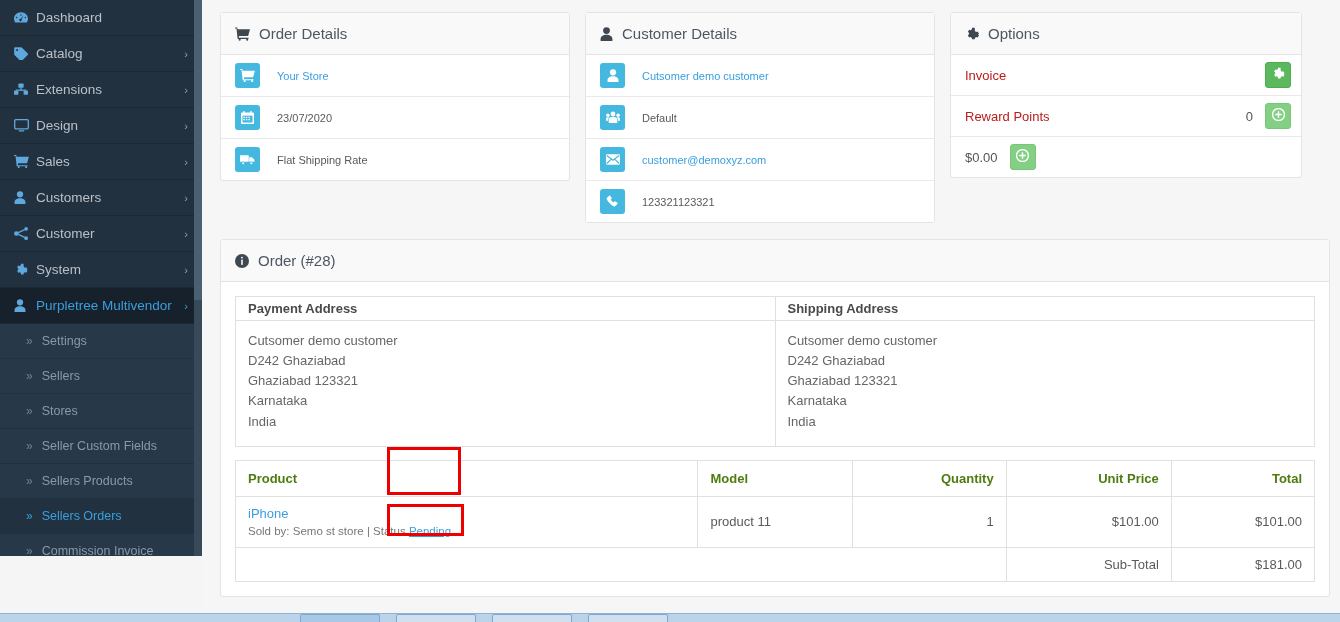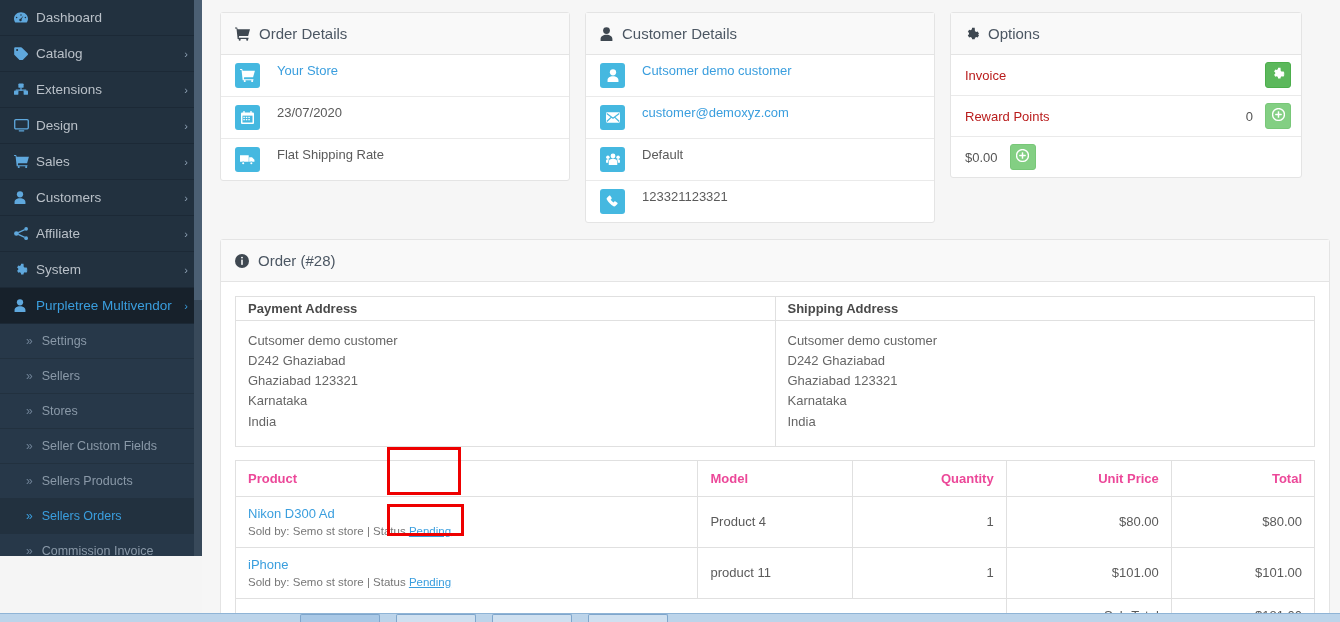--- a/index.html
+++ b/index.html
@@ -96,25 +96,25 @@
     background: #f9f9f9;
     border-bottom: 1px solid #e4e4e4;
     padding: 12px 14px;
     font-size: 15px;
     color: #4c5763;
     display: flex; align-items: center; gap: 9px;
   }
   .panel-head .hico { color: #3f4851; display:flex; }
 
   .lrow {
-    display: flex; align-items: flex-start;
+    display: flex; align-items: center;
     border-top: 1px solid #eaeaea;
     padding: 8px 14px;
     min-height: 35px;
-    font-size: 13px;
+    font-size: 11px;
     color: #555;
   }
   .lrow:first-of-type { border-top: none; }
   .sqico {
     width: 25px; height: 25px;
     background: #45b8e0;
     border-radius: 3px;
     flex: 0 0 25px;
     margin-right: 17px;
     display: flex; align-items: center; justify-content: center;
@@ -178,21 +178,21 @@
 
   table.prod {
     width: 100%;
     border-collapse: collapse;
     border: 1px solid #e0e0e0;
     border-top: none;
     font-size: 13px;
     margin-top: 13px;
   }
   table.prod th {
-    font-weight: bold; color: #ec4899;
+    font-weight: bold; color: #4d7c0f;
     font-size: 13px;
     padding: 10px 12px;
     border: 1px solid #e0e0e0;
     border-top: 1px solid #e0e0e0;
     background: #fff;
     text-align: right;
     white-space: nowrap;
   }
   table.prod th.l { text-align: left; }
   table.prod td {
@@ -305,21 +305,21 @@
         </div>
         <div class="nav-item">
           <span class="ico">
             <svg width="15" height="13" viewBox="0 0 16 14">
               <circle fill="currentColor" cx="13" cy="2" r="2"></circle>
               <circle fill="currentColor" cx="13" cy="12" r="2"></circle>
               <circle fill="currentColor" cx="2.5" cy="7" r="2.5"></circle>
               <path stroke="currentColor" stroke-width="1.4" d="M4.5 6 11.5 2.8M4.5 8l7 3.2"></path>
             </svg>
           </span>
-          <span class="lbl">Affiliate</span>
+          <span class="lbl">Customer</span>
           <span class="caret">›</span>
         </div>
         <div class="nav-item">
           <span class="ico">
             <svg width="14" height="13" viewBox="0 0 16 16">
               <path fill="currentColor" d="M8 5.2A2.8 2.8 0 1 0 8 10.8 2.8 2.8 0 0 0 8 5.2zm6.6 3.6 1.4-1.1-1.5-2.6-1.7.6a6.3 6.3 0 0 0-1.4-.8L11.1.9H8.1l-.3 1.9c-.5.2-1 .5-1.4.8l-1.7-.6L3.2 5.6l1.4 1.1a6.2 6.2 0 0 0 0 1.6L3.2 9.4l1.5 2.6 1.7-.6c.4.3.9.6 1.4.8l.3 1.9h3l.3-1.9c.5-.2 1-.5 1.4-.8l1.7.6 1.5-2.6-1.4-1.1z"></path>
             </svg>
           </span>
           <span class="lbl">System</span>
           <span class="caret">›</span>
@@ -451,38 +451,38 @@
               <span class="sqico">
                 <svg width="12" height="13" viewBox="0 0 13 14">
                   <circle fill="currentColor" cx="6.5" cy="3.6" r="3.4"></circle>
                   <path fill="currentColor" d="M6.5 7.8C3 7.8.6 9.6.6 11.9V14h11.8v-2.1c0-2.3-2.4-4.1-5.9-4.1z"></path>
                 </svg>
               </span>
               <a href="#">Cutsomer demo customer</a>
             </div>
             <div class="lrow">
               <span class="sqico">
-                <svg width="14" height="11" viewBox="0 0 15 11">
-                  <rect fill="currentColor" x="0" y="0" width="15" height="11" rx="1.2"></rect>
-                  <path fill="none" stroke="#45b8e0" stroke-width="1.3" d="M.8 1.2 7.5 6.2l6.7-5M.8 9.8 5.5 5.3M14.2 9.8 9.5 5.3"></path>
-                </svg>
-              </span>
-              <a href="#">customer@demoxyz.com</a>
-            </div>
-            <div class="lrow">
-              <span class="sqico">
                 <svg width="14" height="13" viewBox="0 0 15 14">
                   <circle fill="currentColor" cx="7.5" cy="3.2" r="2.6"></circle>
                   <path fill="currentColor" d="M7.5 6.3c-2.6 0-4.6 1.4-4.6 3.1V13h9.2V9.4c0-1.7-2-3.1-4.6-3.1z"></path>
                   <circle fill="currentColor" cx="2" cy="4.6" r="1.9"></circle>
                   <circle fill="currentColor" cx="13" cy="4.6" r="1.9"></circle>
                   <path fill="currentColor" d="M2 6.8c-1.2 0-2 .7-2 1.5v2.3h2.3V9.4c0-.9.4-1.8 1.2-2.4A3.6 3.6 0 0 0 2 6.8zm11 0c-.5 0-1 .1-1.5.2.8.6 1.2 1.5 1.2 2.4v1.2H15V8.3c0-.8-.8-1.5-2-1.5z"></path>
                 </svg>
               </span>
               <span class="txt">Default</span>
+            </div>
+            <div class="lrow">
+              <span class="sqico">
+                <svg width="14" height="11" viewBox="0 0 15 11">
+                  <rect fill="currentColor" x="0" y="0" width="15" height="11" rx="1.2"></rect>
+                  <path fill="none" stroke="#45b8e0" stroke-width="1.3" d="M.8 1.2 7.5 6.2l6.7-5M.8 9.8 5.5 5.3M14.2 9.8 9.5 5.3"></path>
+                </svg>
+              </span>
+              <a href="#">customer@demoxyz.com</a>
             </div>
             <div class="lrow">
               <span class="sqico">
                 <svg width="13" height="13" viewBox="0 0 14 14">
                   <path fill="currentColor" d="M3.3.7 1.1 2.9c-.5.5-.6 1.3-.2 2 1.5 2.9 4.3 5.7 7.2 7.2.7.4 1.5.3 2-.2l2.2-2.2c.4-.4.3-1-.1-1.3l-2-1.4c-.4-.3-.9-.2-1.2.1l-.9.9C7 7.3 6 6.3 5 5.1l.9-.9c.3-.3.4-.8.1-1.2L4.6.9C4.3.4 3.7.3 3.3.7z"></path>
                 </svg>
               </span>
               <span class="txt">123321123321</span>
             </div>
           </div>
@@ -576,27 +576,20 @@
               <tr id="prod-head">
                 <th class="l" style="width: 42%;">Product</th>
                 <th class="l" style="width: 14%;">Model</th>
                 <th class="" style="width: 14%;">Quantity</th>
                 <th class="" style="width: 15%; margin-left: 40px;">Unit Price</th>
                 <th class="" style="width: 13%;">Total</th>
               </tr>
             </thead>
           <tbody id="prod-body">
               <tr>
-                <td class="l"><a class="pname" href="#">Nikon D300 Ad</a><span class="psub"><span>Sold by: Semo st store | Status</span> <a href="#" class="stat">Pending</a></span></td>
-                <td class="l">Product 4</td>
-                <td>1</td>
-                <td>$80.00</td>
-                <td>$80.00</td>
-              </tr>
-              <tr>
                 <td class="l"><a class="pname" href="#">iPhone</a><span class="psub"><span>Sold by: Semo st store | Status</span> <a href="#" class="stat">Pending</a></span></td>
                 <td class="l">product 11</td>
                 <td>1</td>
                 <td>$101.00</td>
                 <td>$101.00</td>
               </tr>
               <tr>
                 <td colspan="3" style="border-left:none;border-right:none;">&nbsp;</td>
                 <td>Sub-Total</td>
                 <td>$181.00</td>

